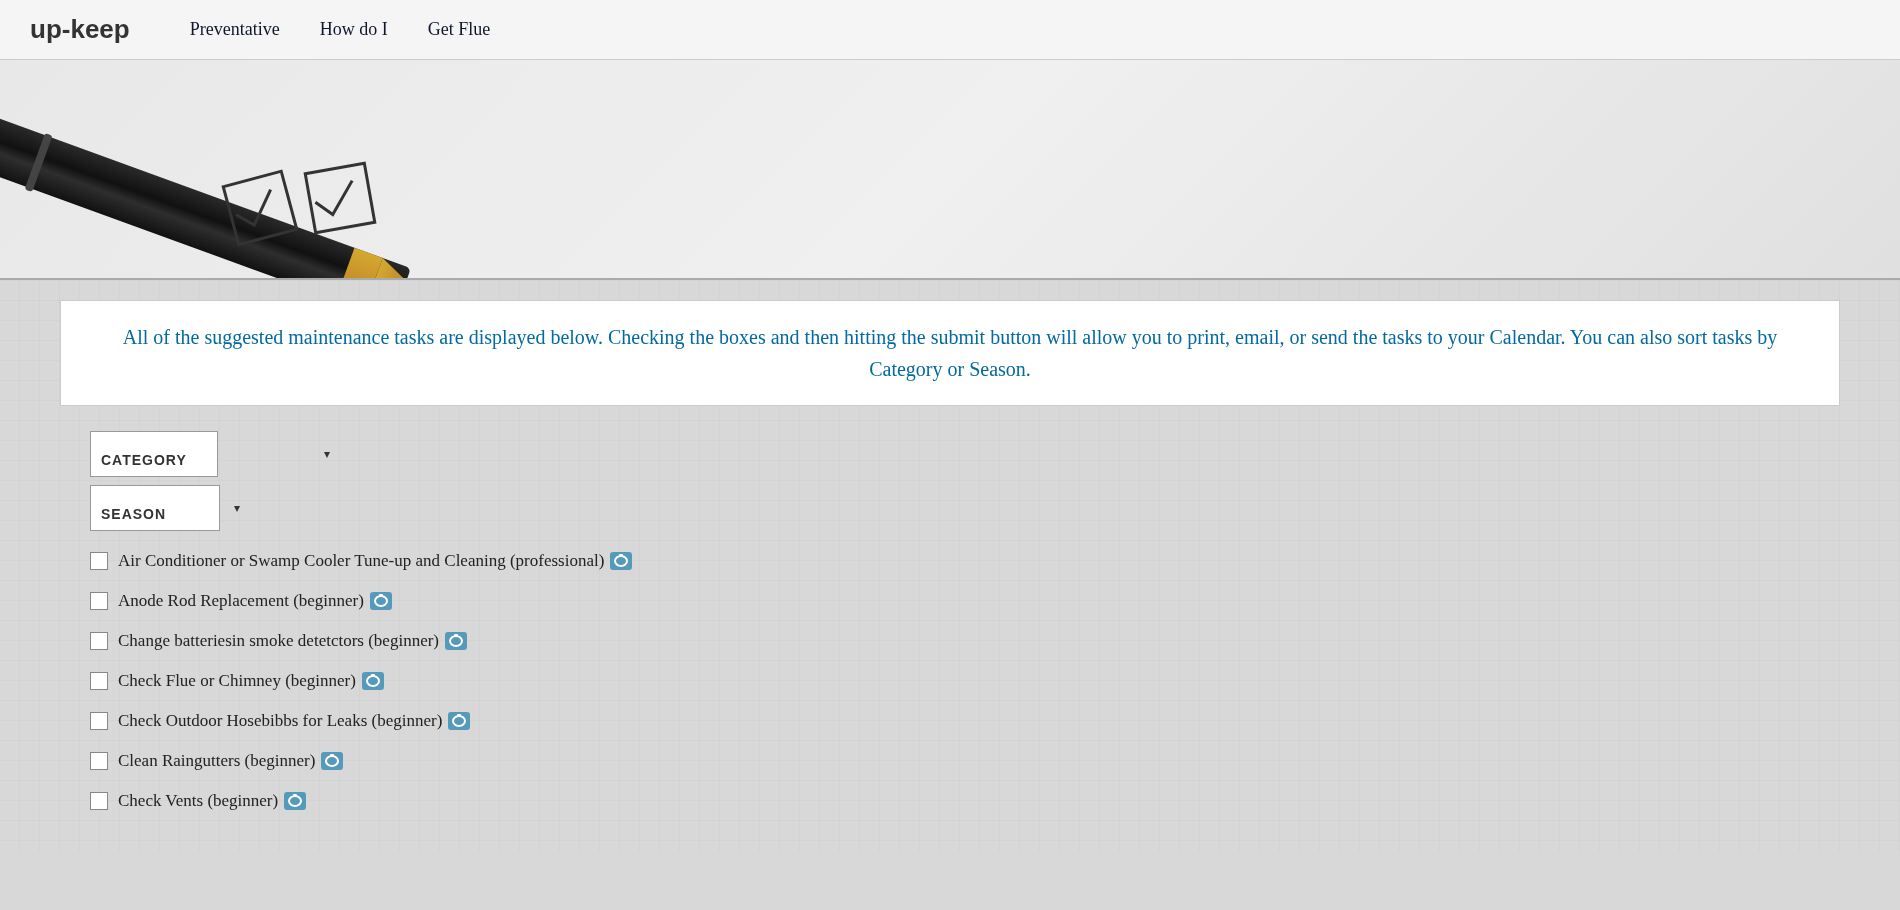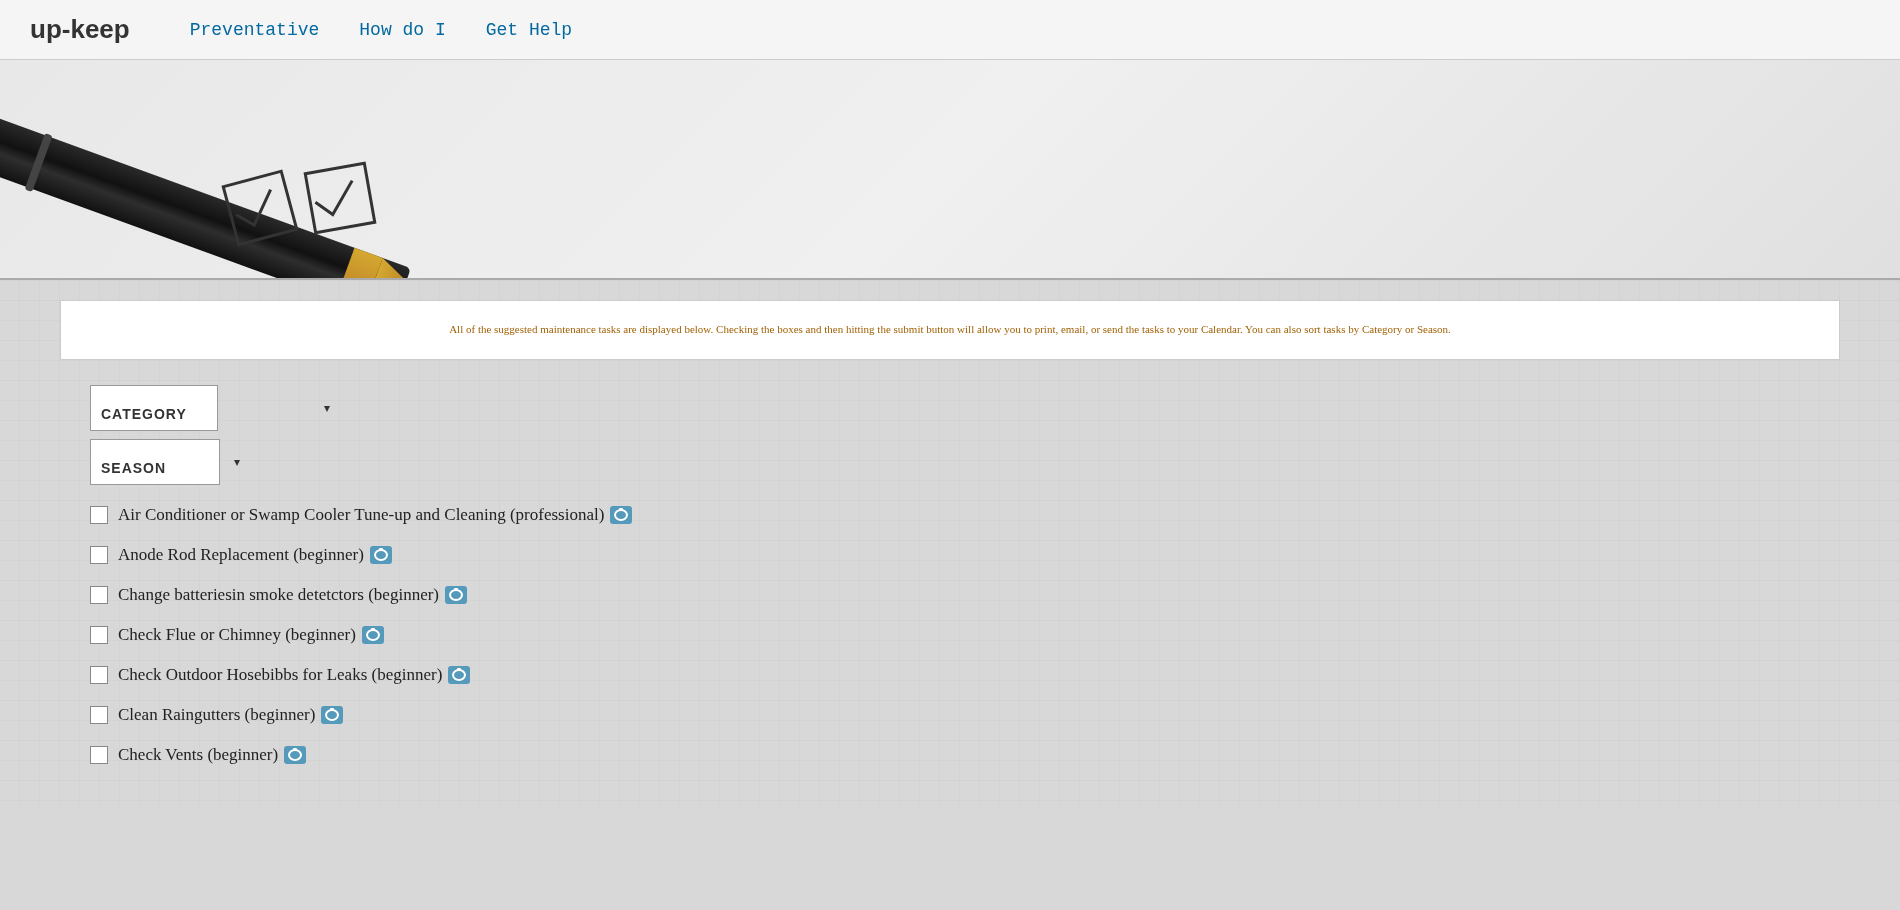--- a/index.html
+++ b/index.html
@@ -26,24 +26,24 @@
       color: #333;
       margin-right: 60px;
       font-family: Arial, sans-serif;
     }
     .nav-links {
       display: flex;
       gap: 40px;
     }
     .nav-link {
       font-size: 18px;
-      color: #0369a1;
+      color: #0f172a;
       cursor: pointer;
       text-decoration: none;
-      font-family: Liberation Mono, monospace;
+      font-family: Liberation Serif, serif;
     }
 
     
     .hero {
       height: 220px;
       background: linear-gradient(135deg, #e8e8e8 0%, #f0f0f0 50%, #e0e0e0 100%);
       border-bottom: 2px solid #aaa;
       position: relative;
       overflow: hidden;
     }
@@ -60,22 +60,22 @@
 
     
     .info-box {
       background: white;
       border: 1px solid #ccc;
       padding: 20px 40px;
       margin: 0 20px 25px 20px;
       text-align: center;
     }
     .info-box p {
-      font-size: 11px;
-      color: #a16207;
+      font-size: 20px;
+      color: #0369a1;
       line-height: 1.6;
     }
 
     
     .filter-area {
       margin: 0 20px 20px 50px;
       display: flex;
       flex-direction: column;
       gap: 8px;
     }
@@ -182,21 +182,21 @@
     }
   </style>
 </head>
 <body>
 
 <nav class="navbar">
   <div class="nav-logo">up-keep</div>
   <div class="nav-links">
     <a class="nav-link">Preventative</a>
     <a class="nav-link">How do I</a>
-    <a class="nav-link">Get Help</a>
+    <a class="nav-link">Get Flue</a>
   </div>
 </nav>
 
 <div class="hero">
 
   <svg width="600" height="220" style="position:absolute;top:0;left:0;">
 
     <rect x="-20" y="60" width="450" height="55" rx="5" ry="5" fill="url(#penGrad)" transform="rotate(20, 0, 80)"></rect>
 
     <rect x="40" y="58" width="8" height="60" rx="3" fill="#444" transform="rotate(20, 0, 80)"></rect>

